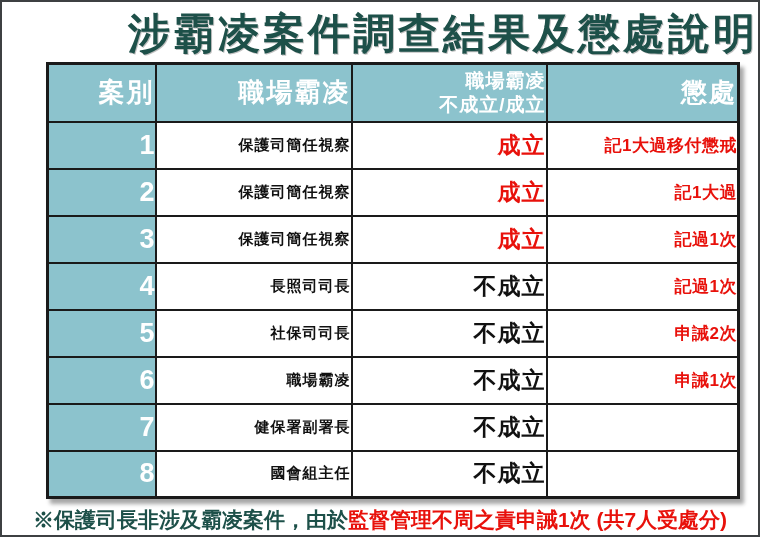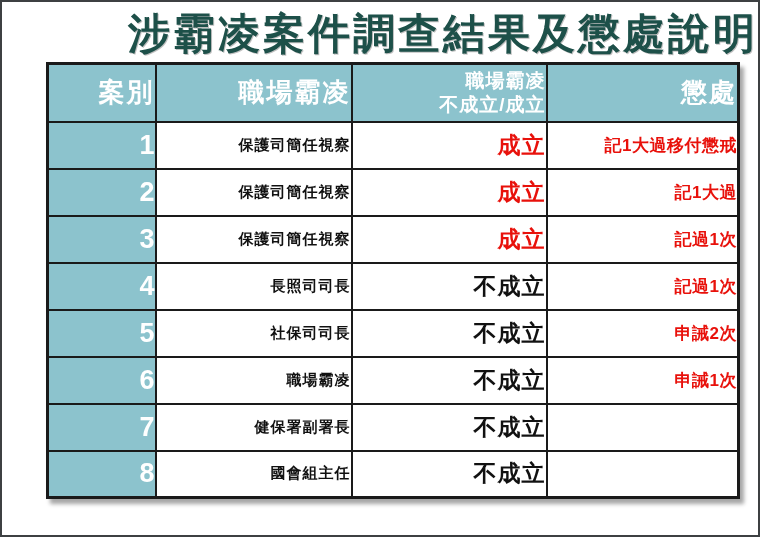--- a/index.html
+++ b/index.html
@@ -145,14 +145,17 @@
         </tr>
         <tr>
           <td class="case-no">8</td>
           <td class="supervisor">國會組主任</td>
           <td class="verdict">不成立</td>
           <td class="punishment red"></td>
         </tr>
       </tbody>
   </table>
 
+  <div class="footnote">
+    <span>※保護司長非涉及霸凌案件，由於</span><span class="red">監督管理不周之責申誡1次 (共7人受處分)</span>
+  </div>
 
 </div>
 
 </body></html>

